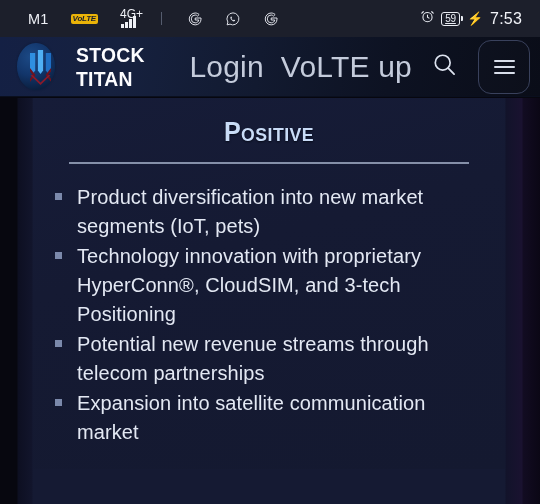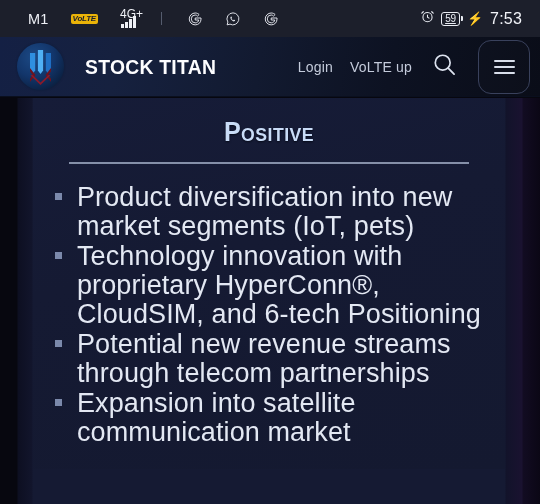--- a/index.html
+++ b/index.html
@@ -81,21 +81,21 @@
   }
   .logo svg{ position:absolute; inset:0; }
   .brandname{
     font-size:21px; font-weight:bold; color:#fdfdff;
     letter-spacing:.3px;
     font-family:"Liberation Sans Narrow","Liberation Sans",sans-serif;
     transform:scaleX(.92); transform-origin:left center;
   }
   .navlinks{ display:flex; align-items:center; margin-left:auto; margin-right:10px; gap:17px; }
   .navlink{
-    font-size:14px; color:#c4cbdb; letter-spacing:.2px;
+    font-size:30px; color:#c4cbdb; letter-spacing:.2px;
     cursor:pointer; white-space:nowrap;
   }
   .search-btn{ width:30px; height:30px; display:flex; align-items:center; justify-content:center; cursor:pointer; }
   .menu-btn{
     width:52px; height:54px; border:1px solid #39415c; border-radius:13px;
     display:flex; align-items:center; justify-content:center;
     background:rgba(255,255,255,.012); cursor:pointer; margin-left:2px;
   }
   .burger{ display:flex; flex-direction:column; gap:4px; }
   .burger i{ display:block; width:21px; height:2px; background:#d8deea; border-radius:1px; }
@@ -130,21 +130,21 @@
   .divider{
     margin:14px auto 0;
     width:400px; height:2px;
     background:#99a4bd;
     opacity:.85;
   }
   .bullets{ list-style:none; margin:19px 0 0 0; padding:0 22px 0 44px; }
   .bullet{
     position:relative;
     color:#e3e8f3;
-    font-size:27px;
+    font-size:20px;
     line-height:29px;
     margin-bottom:1px;
     letter-spacing:.1px;
   }
   .bullet::before{
     content:"";
     position:absolute; left:-22px; top:10px;
     width:7px; height:7px;
     background:#7b89ab;
   }
@@ -240,20 +240,20 @@
       </span>
     </div>
   </div>
 
   <div class="page">
     <div class="card">
       <div class="heading">Positive</div>
       <div class="divider"></div>
       <ul class="bullets">
         <li class="bullet">Product diversification into new market segments (IoT, pets)</li>
-        <li class="bullet">Technology innovation with proprietary HyperConn®, CloudSIM, and 6-tech Positioning</li>
+        <li class="bullet">Technology innovation with proprietary HyperConn®, CloudSIM, and 3-tech Positioning</li>
         <li class="bullet">Potential new revenue streams through telecom partnerships</li>
         <li class="bullet">Expansion into satellite communication market</li>
       </ul>
     </div>
   </div>
 
 </div>
 
 </body></html>

